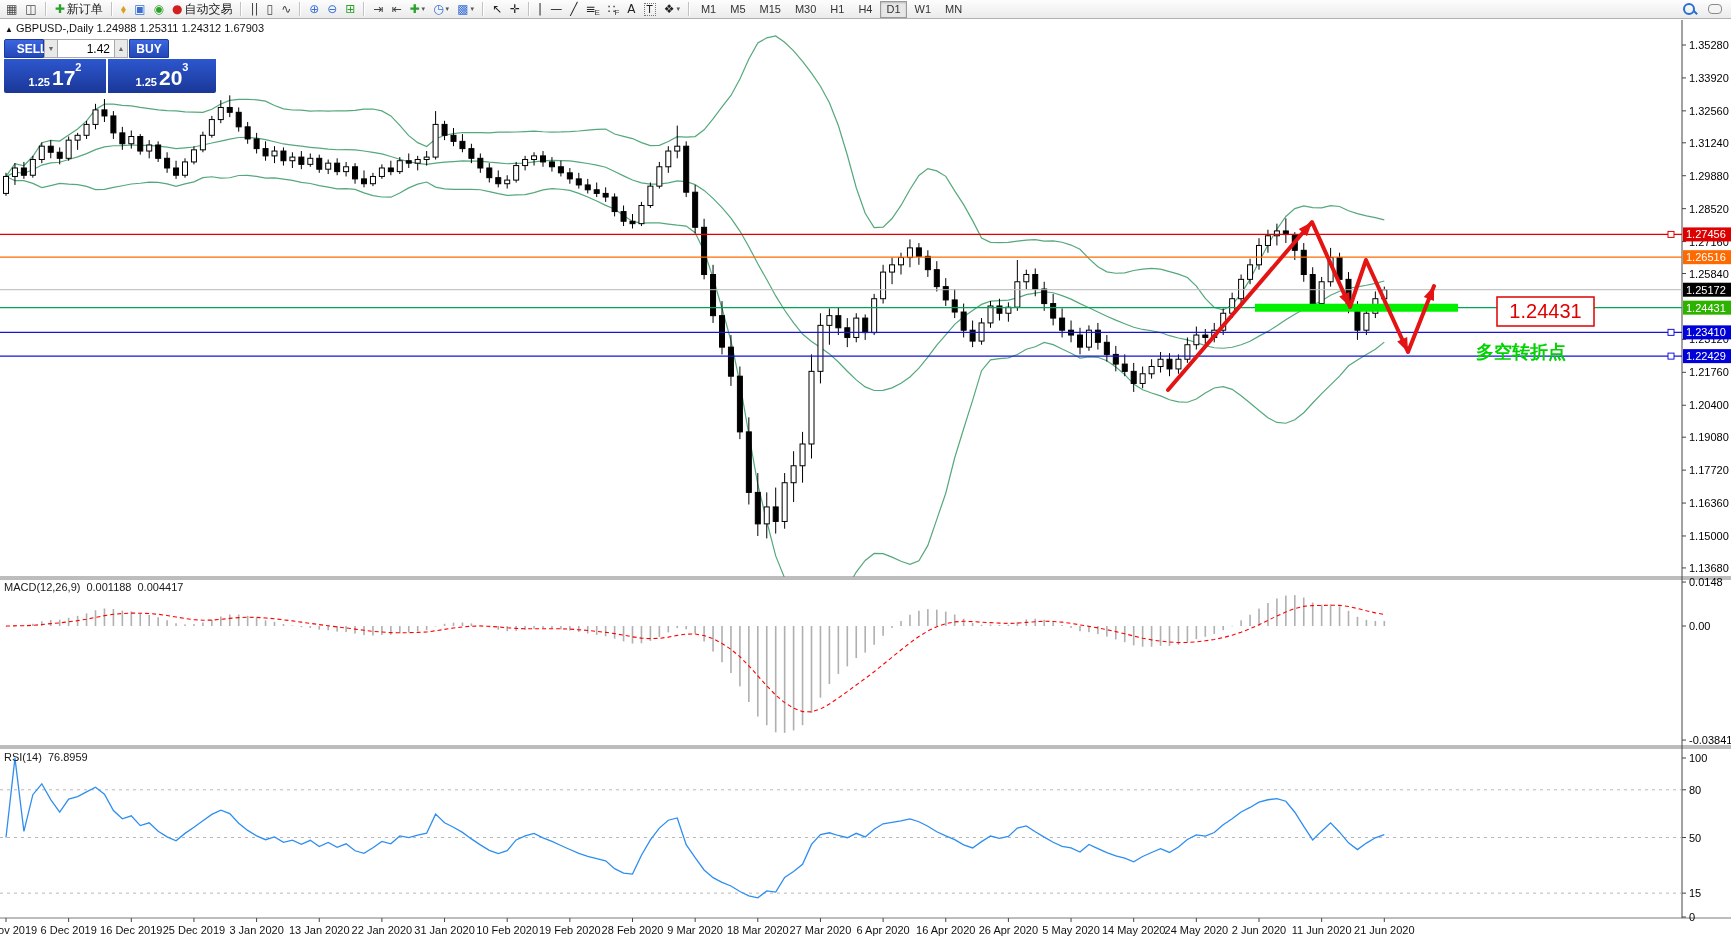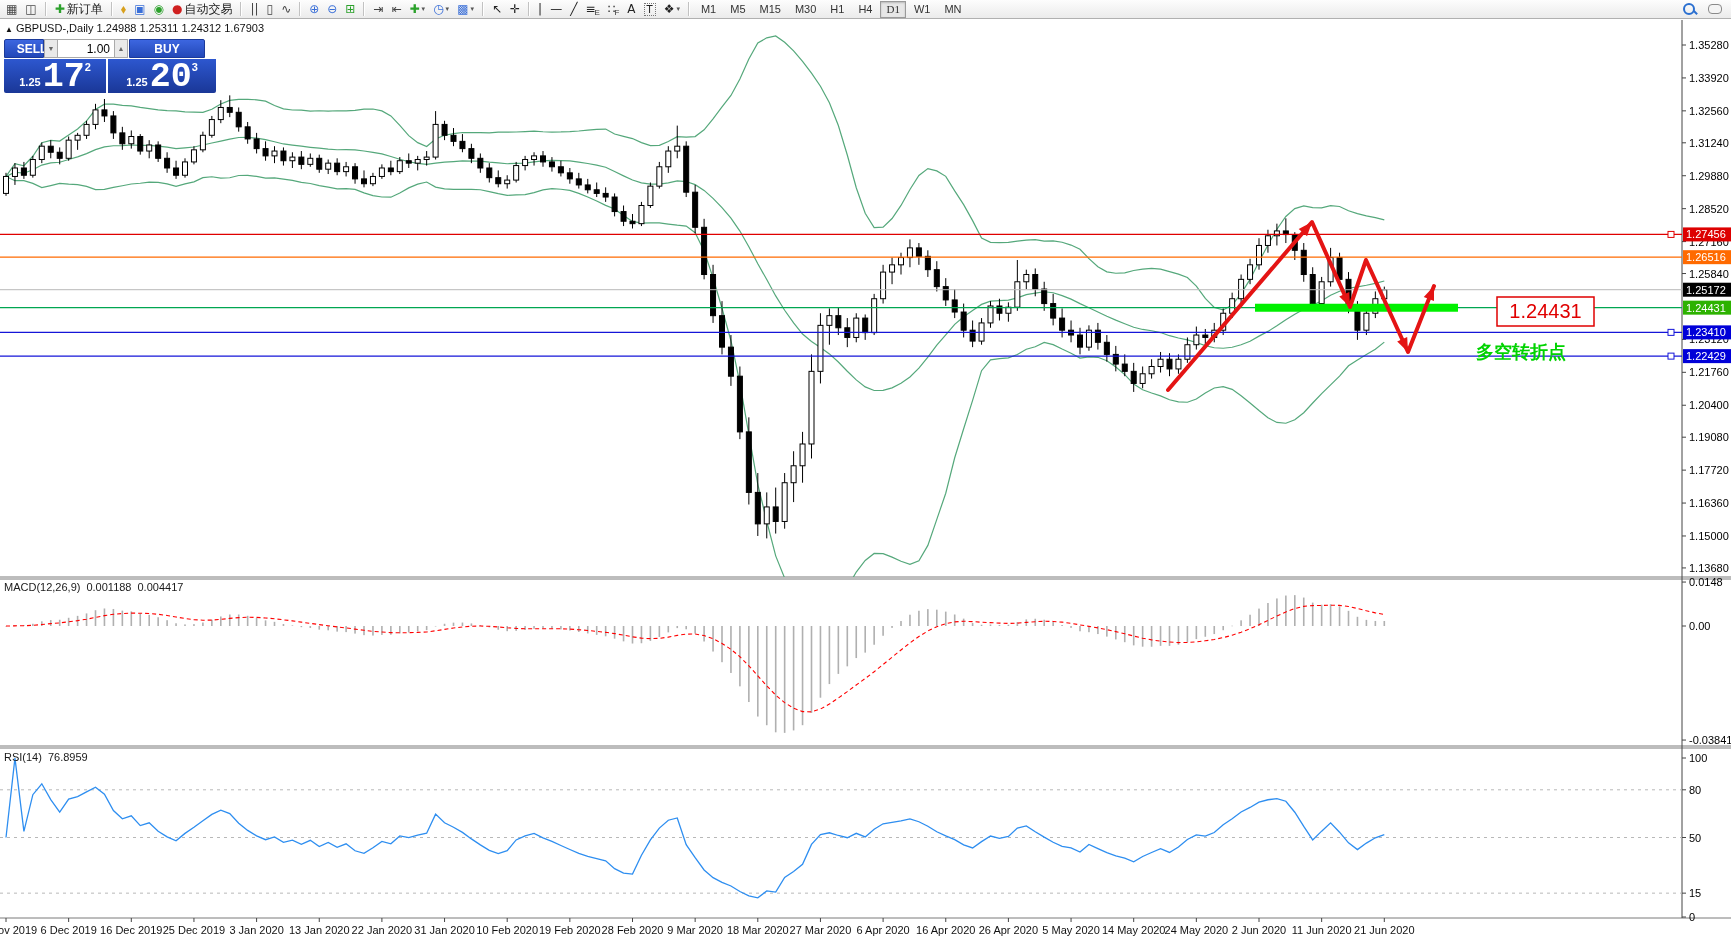--- a/index.html
+++ b/index.html
@@ -8,44 +8,44 @@
   #toolbar{position:absolute;left:0;top:0;width:1731px;height:19px;background:linear-gradient(#fdfdfd,#ebebeb);
     border-bottom:1px solid #b0b0b0;display:flex;align-items:center;padding-left:2px;box-sizing:border-box;}
   .tb-btn{display:flex;align-items:center;height:17px;padding:0 3px;margin:0 1px;font-size:12px;color:#333;cursor:default;}
   .tb-btn .glyph{font-family:"DejaVu Sans",sans-serif;font-size:12px;line-height:17px;}
   .tb-btn .sub{font-size:8px;margin-left:-1px;margin-top:6px;}
   .tb-btn .lbl{margin-left:2px;font-size:12px;color:#222;white-space:nowrap;}
   .tb-btn .dd{font-size:7px;color:#555;margin-left:2px;}
   .tb-btn.boxed .glyph{border:1px dotted #777;padding:0 2px;line-height:11px;font-size:10px;}
   .tb-sep{width:1px;height:14px;background:#c2c2c2;margin:0 4px;border-right:1px solid #fff;}
   .tb-tf{height:15px;line-height:15px;padding:0 5px;margin:0 1px;font-size:11px;color:#333;border:1px solid transparent;text-align:right;}
-  .tb-tf.active{background:#e7e7e7;border:1px solid #9a9a9a;box-shadow:inset 0 1px 2px rgba(0,0,0,.2);font-family:Liberation Serif, serif;}
+  .tb-tf.active{background:#e7e7e7;border:1px solid #9a9a9a;box-shadow:inset 0 1px 2px rgba(0,0,0,.2);}
   .tb-spacer{flex:1;}
   .lens{width:8px;height:8px;border:2px solid #2a6fd0;border-radius:50%;display:inline-block;}
   .lens-handle{width:5px;height:2px;background:#2a6fd0;display:inline-block;transform:rotate(45deg) translate(1px,4px);}
   .chat-b{width:12px;height:8px;border:1px solid #8a8a8a;border-radius:4px;display:inline-block;background:#f4f4f4;}
   
   #symtitle{position:absolute;left:5px;top:22px;font-size:11px;color:#111;z-index:5;}
   #symtitle .mark{font-size:8px;margin-right:3px;}
   
   #oneclick{position:absolute;left:4px;top:39px;width:212px;z-index:6;font-family:"Liberation Sans",sans-serif;}
   #oneclick .row1{display:flex;height:19px;}
   .oc-btn{background:linear-gradient(#3c66e0,#2348b8);color:#fff;font-size:12px;font-weight:bold;
      display:flex;align-items:center;justify-content:center;border:1px solid #1c3a9a;box-sizing:border-box;}
   .oc-sell{width:40px;border-radius:2px 0 0 0;padding-left:16px;}
-  .oc-buy{width:76px;margin-left:1px;border-radius:0 2px 0 0;}
+  .oc-buy{width:40px;margin-left:1px;border-radius:0 2px 0 0;}
   .oc-spin{width:14px;background:#e9e9e9;border:1px solid #aaa;color:#666;font-size:7px;display:flex;align-items:center;justify-content:center;box-sizing:border-box;}
   .oc-vol{width:56px;background:#fff;border:1px solid #aaa;border-left:none;border-right:none;font-size:12px;color:#000;
      display:flex;align-items:center;justify-content:flex-end;padding-right:4px;box-sizing:border-box;}
   #oneclick .row2{display:flex;height:34px;margin-top:1px;}
   .oc-px{background:linear-gradient(#2d57cf,#1a3797);color:#fff;display:flex;align-items:flex-end;justify-content:center;padding-bottom:2px;box-sizing:border-box;}
   .oc-px.left{width:102px;margin-right:2px;border-radius:0 0 0 2px;}
   .oc-px.right{width:108px;border-radius:0 0 2px 0;}
   .oc-small{font-size:11px;font-weight:bold;margin-right:2px;margin-bottom:3px;}
-  .oc-big{font-size:35px;font-weight:bold;line-height:27px;font-family:Liberation Mono, monospace;}
+  .oc-big{font-size:21px;font-weight:bold;line-height:27px;}
   .oc-sup{font-size:11px;font-weight:bold;margin-top:0;align-self:flex-start;margin-top:2px;}
   
   .ind-label{position:absolute;left:4px;font-size:11px;color:#1a1a1a;z-index:4;}
   .ind-label span{margin-right:6px;text-align:right;}
   #chart-svg{position:absolute;left:0;top:0;z-index:1;}
 </style>
 </head>
 <body>
 <div id="app">
 
@@ -168,21 +168,21 @@
         <span class="chat-b"></span>
       </div>
     </div>
 
 <div id="symtitle"><span class="mark">▲</span><span>GBPUSD-,Daily  1.24988 1.25311 1.24312 1.67903</span></div>
 
 <div id="oneclick">
   <div class="row1">
     <div class="oc-btn oc-sell">SELL</div>
     <div class="oc-spin">▼</div>
-    <div class="oc-vol">1.00</div>
+    <div class="oc-vol">1.42</div>
     <div class="oc-spin">▲</div>
     <div class="oc-btn oc-buy">BUY</div>
   </div>
   <div class="row2">
     <div class="oc-px left">
       <span class="oc-small">1.25</span>
       <span class="oc-big">17</span>
       <span class="oc-sup">2</span>
     </div>
     <div class="oc-px right">

